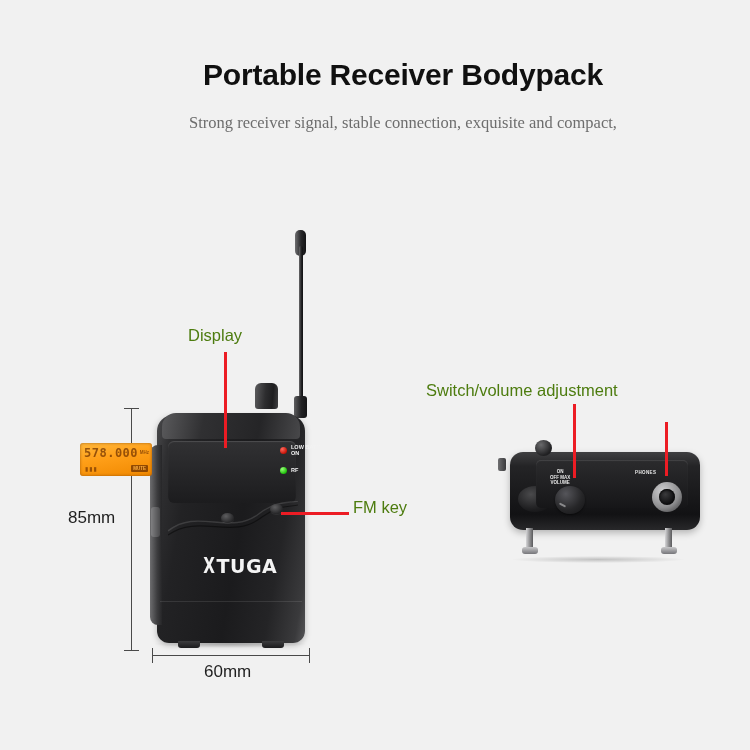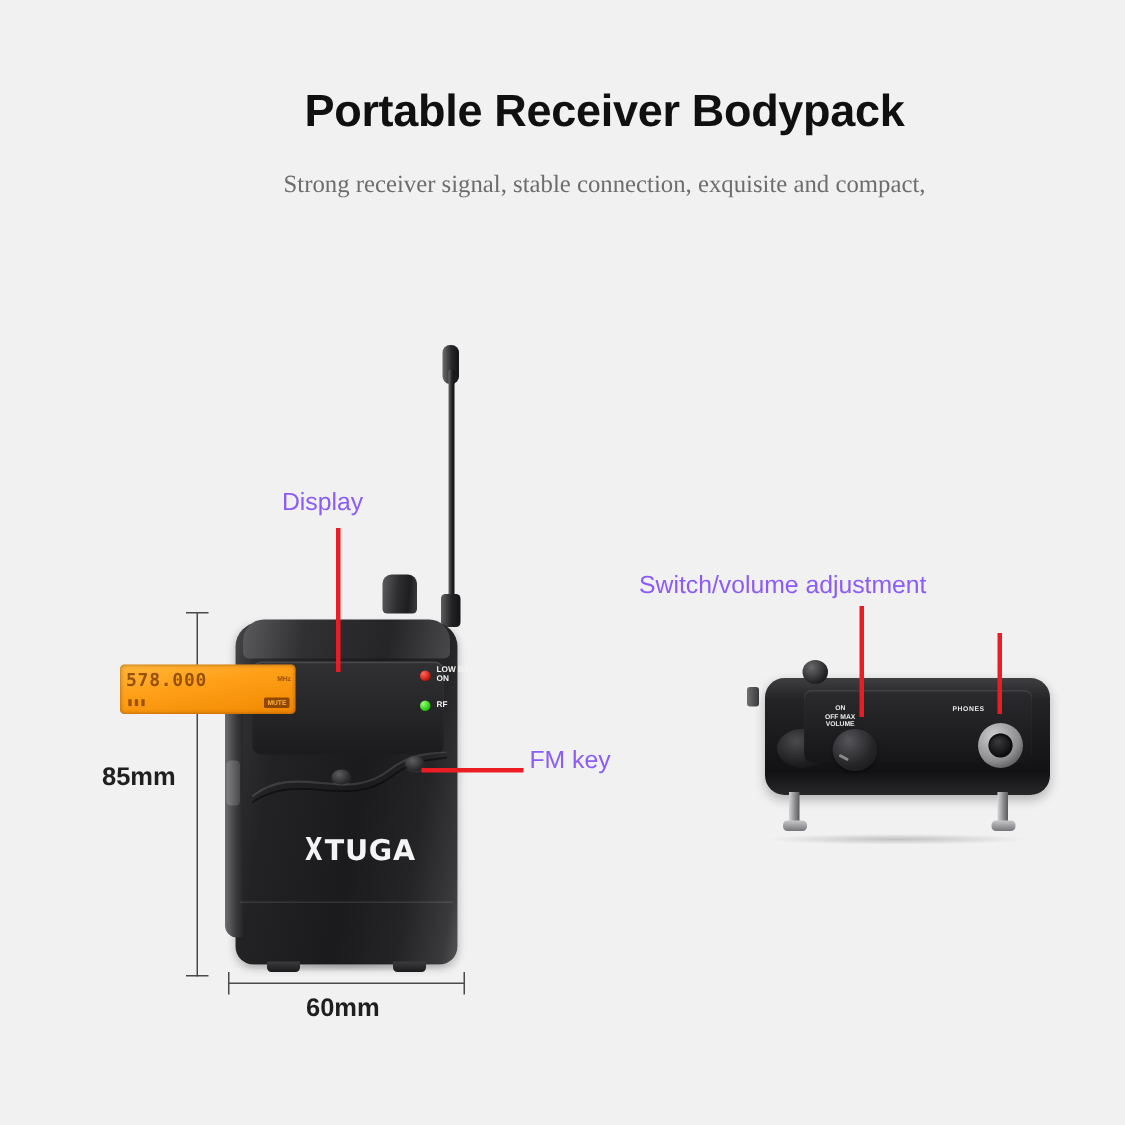--- a/index.html
+++ b/index.html
@@ -39,21 +39,21 @@
     font-size: 16.5px;
     color: #6d6d6d;
     line-height: 29px;
   }
   .subtitle span { display: block; font-family: Liberation Serif, serif; }
 
   
   .callout {
     position: absolute;
     font-size: 16.5px;
-    color: #8b5cf6;
+    color: #4d7c0f;
     white-space: nowrap;
   }
   .lbl-display  { left: 160px; top: 326px; }
   .lbl-fmkey    { left: 325px; top: 498px; }
   .lbl-switch   { left: 398px; top: 381px; }
   .lbl-phonejack{ left: 609px; top: 398px; }
 
   
   .lead {
     position: absolute;
@@ -93,21 +93,21 @@
     top: -7px;
     width: 1px; height: 15px;
     background: #4a4a4a;
   }
   .dim-h::before { left: 0; }
   .dim-h::after  { left: 157px; }
 
   .dim-label {
     position: absolute;
     font-size: 17px;
-    font-weight: bold;
+    font-weight: normal;
     color: #1f1f1f;
     white-space: nowrap;
   }
   .dim-label-h { left: 40px;  top: 508px; }
   .dim-label-w { left: 176px; top: 662px; }
 
   
   .dev-front {
     position: absolute;
     left: 122px; top: 405px;
@@ -158,21 +158,20 @@
   }
   
   .lcd {
     position: absolute;
     left: 52px; top: 443px;
     width: 72px; height: 33px;
     border-radius: 3px;
     background: linear-gradient(170deg, #ffb83c 0%, #ff9f18 42%, #f08800 100%);
     box-shadow: inset 0 0 3px rgba(120,55,0,0.65);
     overflow: hidden;
-    padding-left: 45px;
   }
   .lcd-digits {
     position: absolute;
     left: 4px; top: 4px;
     font-family: "DejaVu Sans Mono", monospace;
     font-size: 12px;
     font-weight: bold;
     color: rgba(110,48,0,0.72);
     letter-spacing: 0.5px;
     line-height: 12px;

